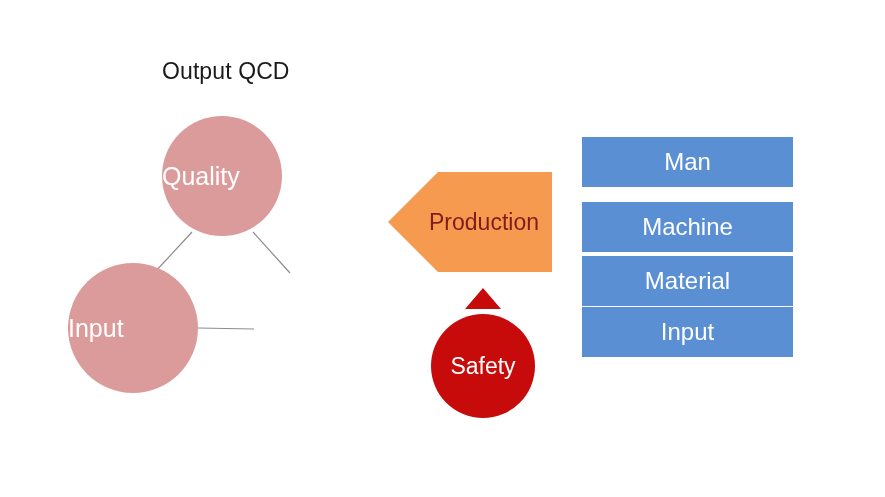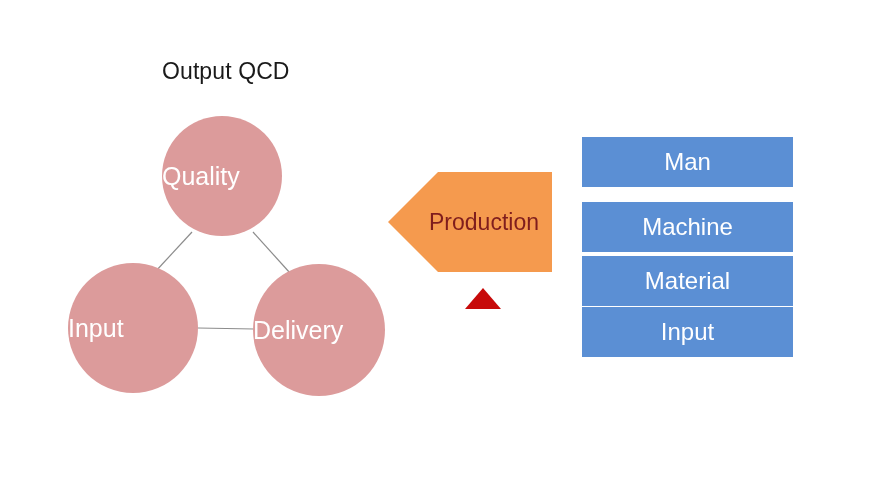--- a/index.html
+++ b/index.html
@@ -144,30 +144,30 @@
   </svg>
 
   <div class="qcd-circle" id="circle-quality" style="background-color: rgb(220, 155, 155);">
     <span>Quality</span>
   </div>
 
   <div class="qcd-circle" id="circle-cost" style="background-color: rgb(220, 155, 155);">
     <span>Input</span>
   </div>
 
-  <div class="qcd-circle" id="circle-delivery" style="background-color: rgb(220, 155, 155);">
-    <span>Delivery</span>
-  </div>
 
   <div id="arrow-production" style="background-color: rgb(245, 154, 78);">
     <span>Production</span>
   </div>
 
   <div id="safety-arrow" style="border-bottom: 21px solid rgb(199, 10, 10);"></div>
 
+  <div id="circle-safety" style="background-color: rgb(199, 10, 10);">
+    <span>Safety</span>
+  </div>
 
   <div id="bars-4m">
     <div class="bar-4m bar-gap-a" style="background-color: rgb(91, 143, 212);">
       <span>Man</span>
     </div>
     <div class="bar-4m bar-gap-b" style="background-color: rgb(91, 143, 212);">
       <span>Machine</span>
     </div>
     <div class="bar-4m bar-gap-c" style="background-color: rgb(91, 143, 212);">
       <span>Material</span>

